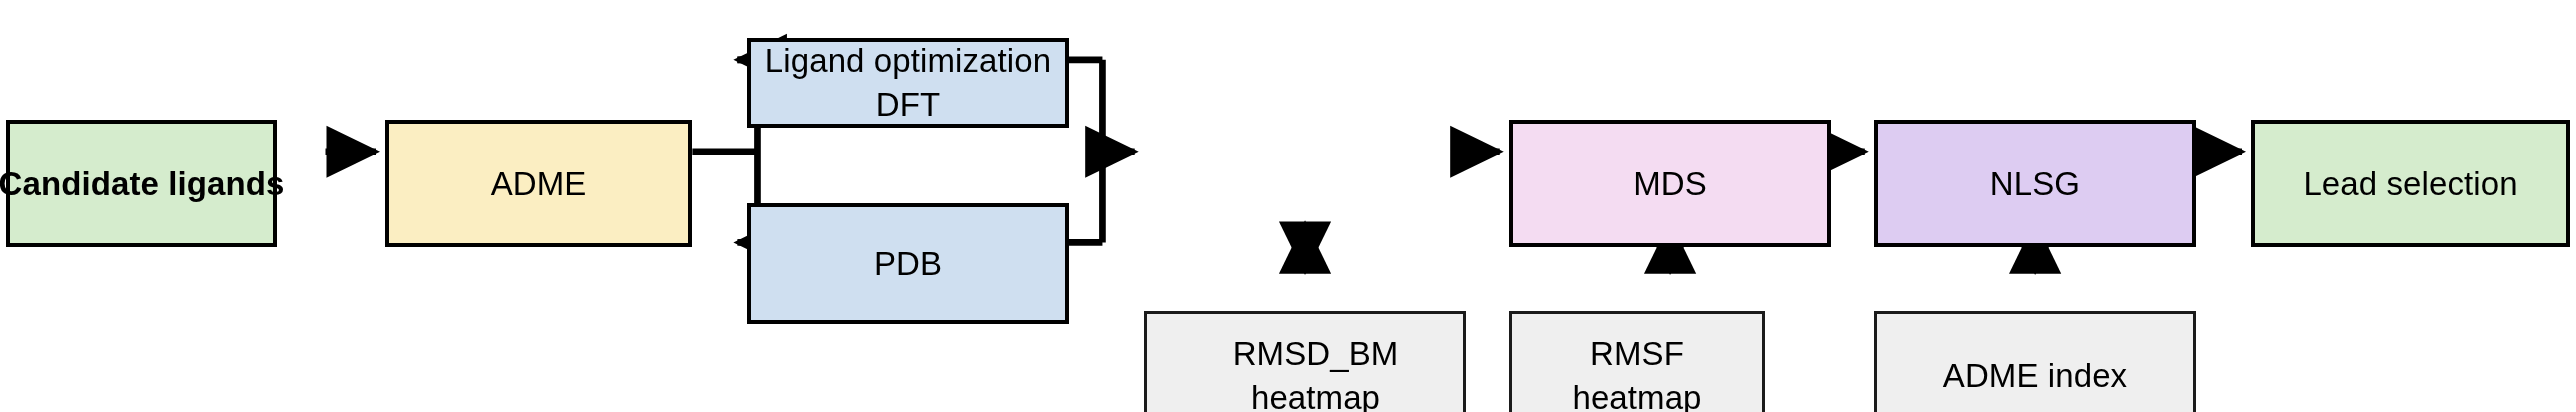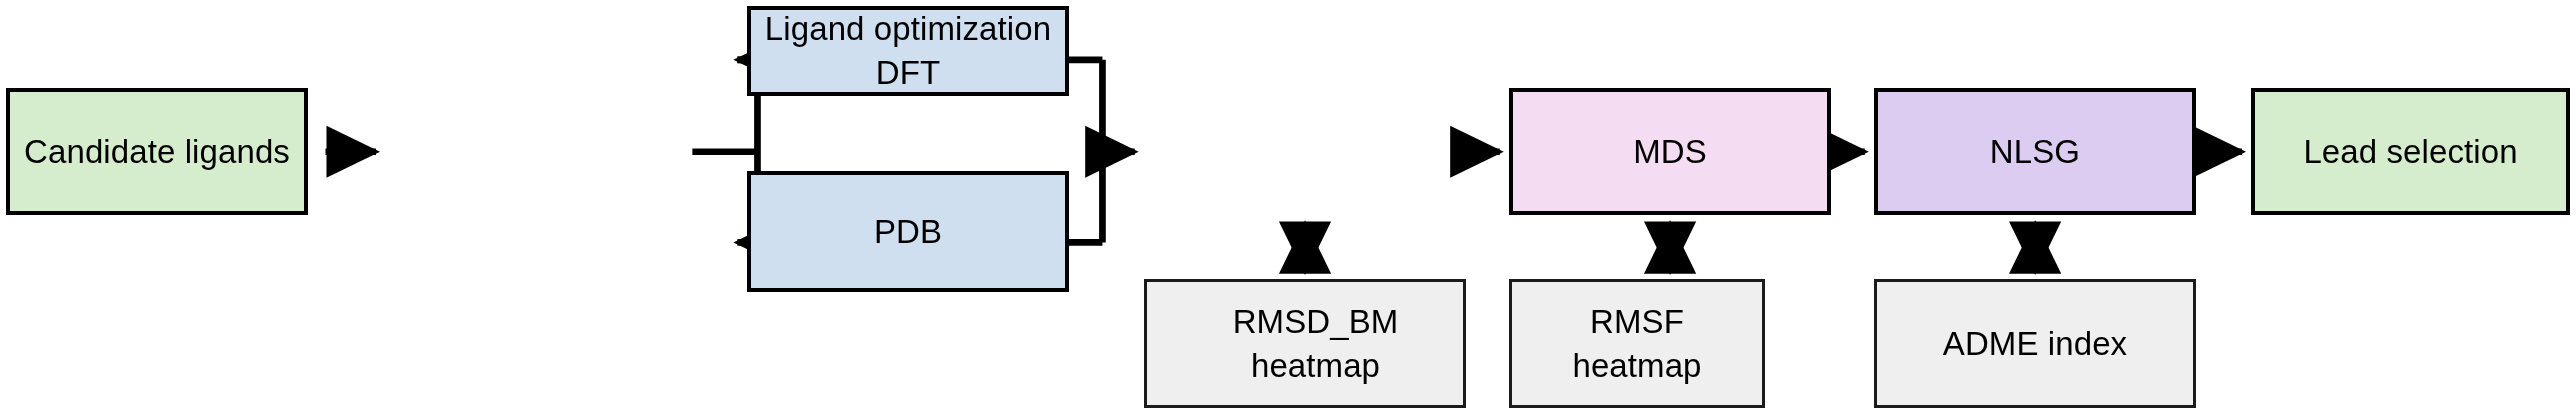--- a/index.html
+++ b/index.html
@@ -29,20 +29,21 @@
     border: 4.3px solid #000000;
     display: flex;
     flex-direction: column;
     align-items: center;
     justify-content: center;
     text-align: center;
     color: #000000;
     font-size: 33px;
     line-height: 1.32;
     letter-spacing: 0.1px;
+    margin-top: 32px;
   }
   .node.thin {
     border-width: 3.7px;
     border-color: #1b1b1b;
   }
   .node .line {
     display: block;
     white-space: nowrap;
   }
 </style>
@@ -90,24 +91,27 @@
       <line x1="3010" y1="249" x2="3065" y2="249" marker-end="url(#arrowEnd)"></line>
 
       <line x1="3610" y1="249" x2="3685" y2="249" marker-end="url(#arrowEnd)"></line>
 
       <line x1="2145" y1="368" x2="2145" y2="445" marker-start="url(#arrowStart)" marker-end="url(#arrowEnd)"></line>
       <line x1="2745" y1="368" x2="2745" y2="445" marker-start="url(#arrowStart)" marker-end="url(#arrowEnd)"></line>
       <line x1="3345" y1="368" x2="3345" y2="445" marker-start="url(#arrowStart)" marker-end="url(#arrowEnd)"></line>
     </g>
   </svg>
 
-  <div class="node" style="left: 6px; top: 88px; width: 302px; height: 127px; background: rgb(213, 236, 205);">
+  <div class="node" style="left: 6px; top: 88px; width: 271px; height: 127px; background: rgb(213, 236, 205); font-weight: bold;">
     <span class="line">Candidate ligands</span>
   </div>
 
+  <div class="node" style="left: 385px; top: 88px; width: 307px; height: 127px; background: rgb(251, 238, 194);">
+    <span class="line">ADME</span>
+  </div>
 
   <div class="node" style="left: 747px; top: 6px; width: 322px; height: 90px; background: rgb(207, 223, 240);">
     <span class="line">Ligand optimization</span>
     <span class="line">DFT</span>
   </div>
 
   <div class="node" style="left: 747px; top: 171px; width: 322px; height: 121px; background: rgb(207, 223, 240);">
     <span class="line">PDB</span>
   </div>
 

